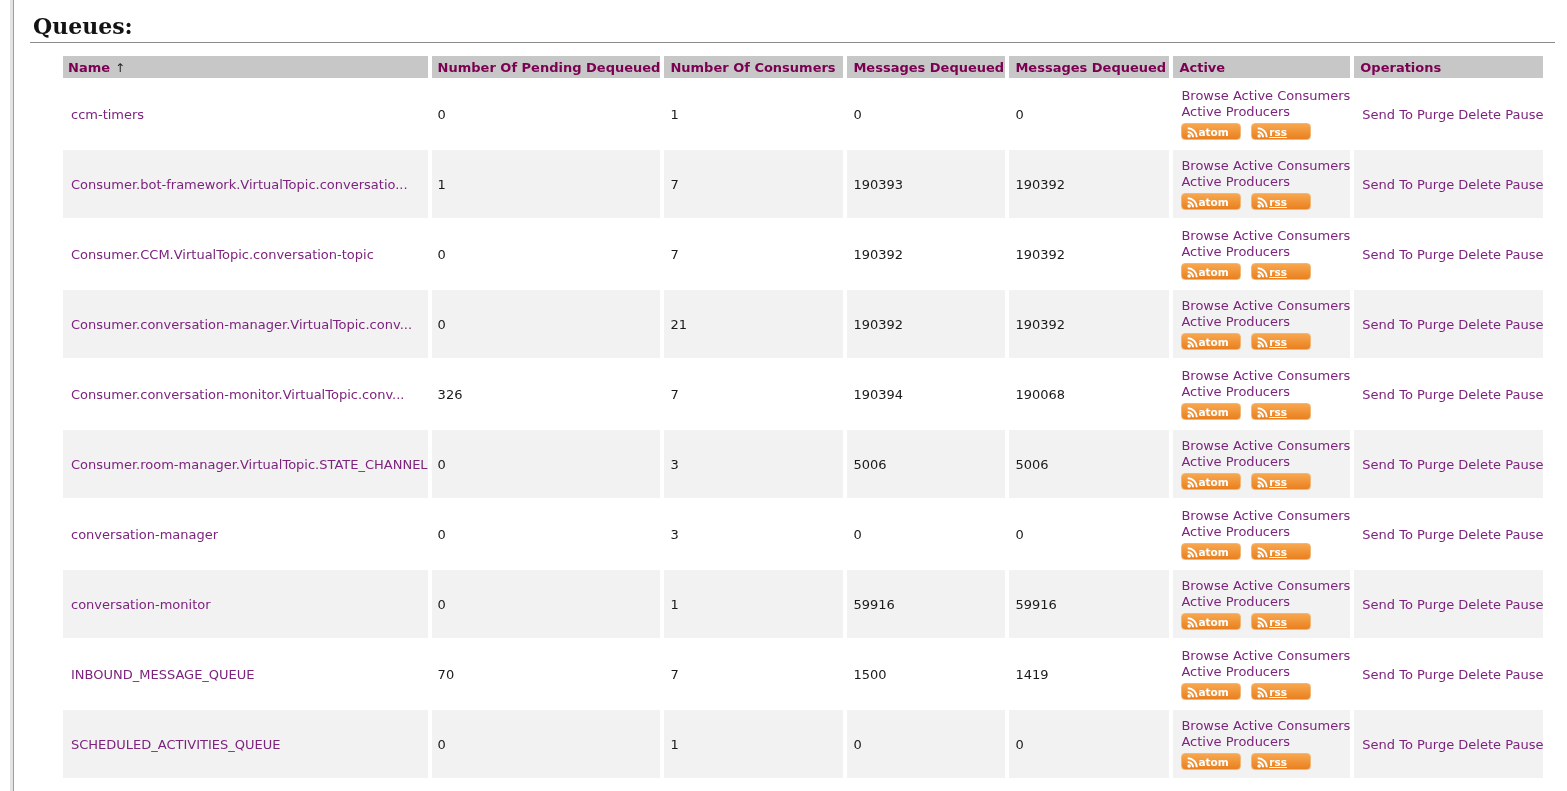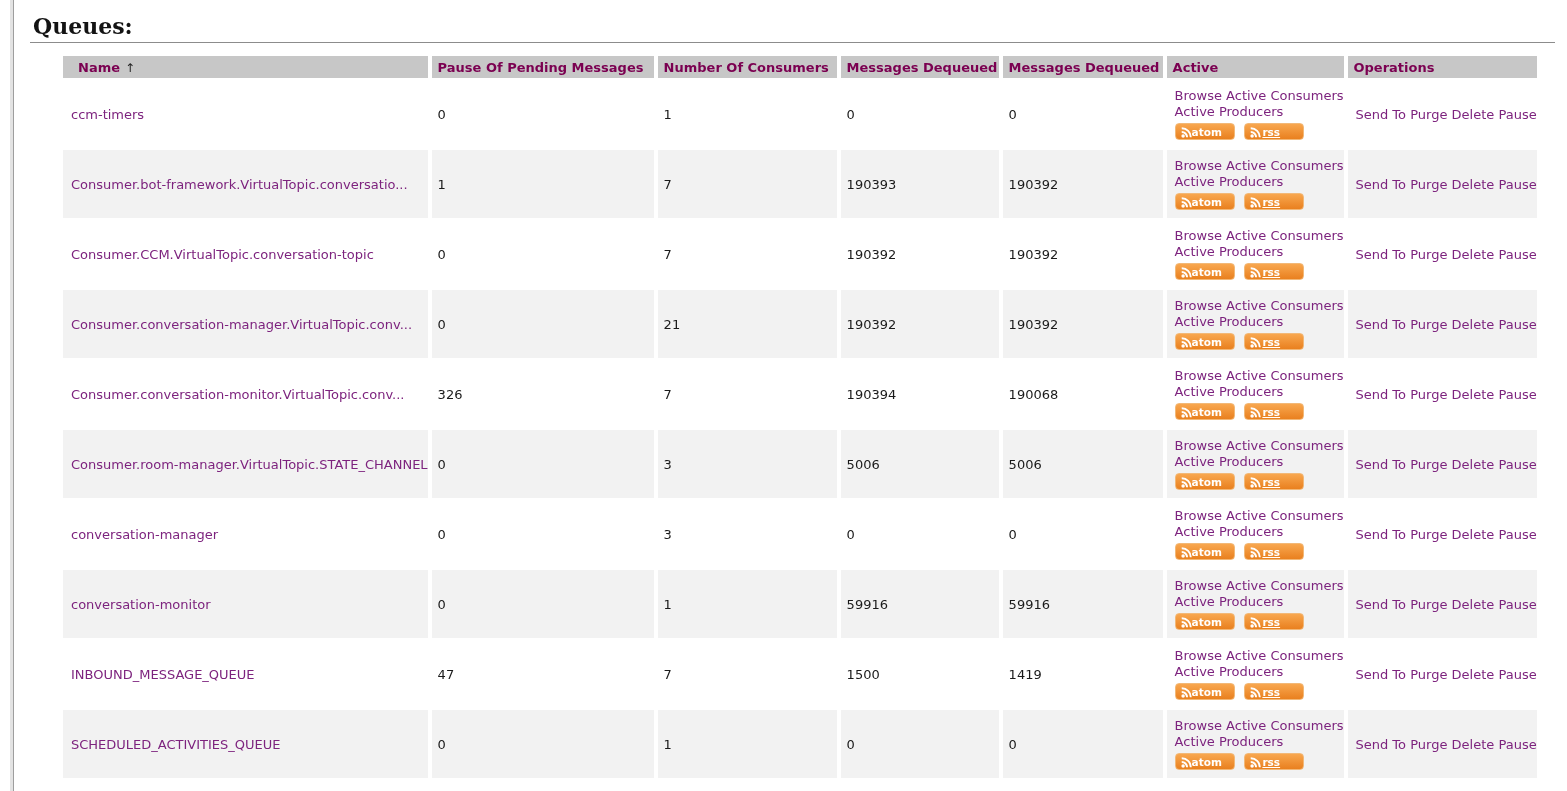--- a/index.html
+++ b/index.html
@@ -52,21 +52,21 @@
     background: var(--header_bg, #c7c7c7);
     color: var(--header_text, #7b0051);
     font-weight: bold;
     font-size: 13px;
     text-align: left;
     height: 22px;
     padding: 0 0 0 6px;
     white-space: nowrap;
     overflow: hidden;
   }
-  th.th-name { padding-left: 15px; }
+  th.th-name { padding-left: 5px; }
   th .sort-arrow { color: #222; font-weight: normal; padding-left: 5px; font-size: 12px; }
   td {
     height: 68px;
     vertical-align: middle;
     padding: 0 0 0 6px;
     white-space: nowrap;
     font-size: 13px;
   }
   tbody tr:nth-child(even) td { background: var(--stripe_bg, #f2f2f2); }
   td.td-name, td.td-views, td.td-ops { padding-left: 8px; }
@@ -114,21 +114,21 @@
         <col class="c-enqueued">
           <col class="c-dequeued">
           <col class="c-views">
           <col class="c-ops">
       </colgroup>
       <thead>
         <tr>
           <th class="th-name">
             <span>Name</span><span class="sort-arrow">↑</span>
           </th>
-          <th>Pause Of Pending Messages</th>
+          <th>Number Of Pending Dequeued</th>
           <th>Number Of Consumers</th>
           <th>Messages Dequeued</th>
           <th>Messages Dequeued</th>
           <th>Active</th>
           <th>Operations</th>
         </tr>
       </thead>
       <tbody id="queue-rows">
   <tr>
     <td class="td-name">
@@ -471,21 +471,21 @@
       <a class="plink">Purge</a>
       <a class="plink">Delete</a>
       <a class="plink">Pause</a>
     </td>
   </tr>
 
   <tr>
     <td class="td-name">
       <a class="plink">INBOUND_MESSAGE_QUEUE</a>
     </td>
-    <td>47</td>
+    <td>70</td>
     <td>7</td>
     <td>1500</td>
     <td>1419</td>
     <td class="td-views">
       <div class="views-line">
         <a class="plink">Browse</a>
         <a class="plink">Active Consumers</a>
       </div>
       <div class="views-line">
         <a class="plink">Active Producers</a>

